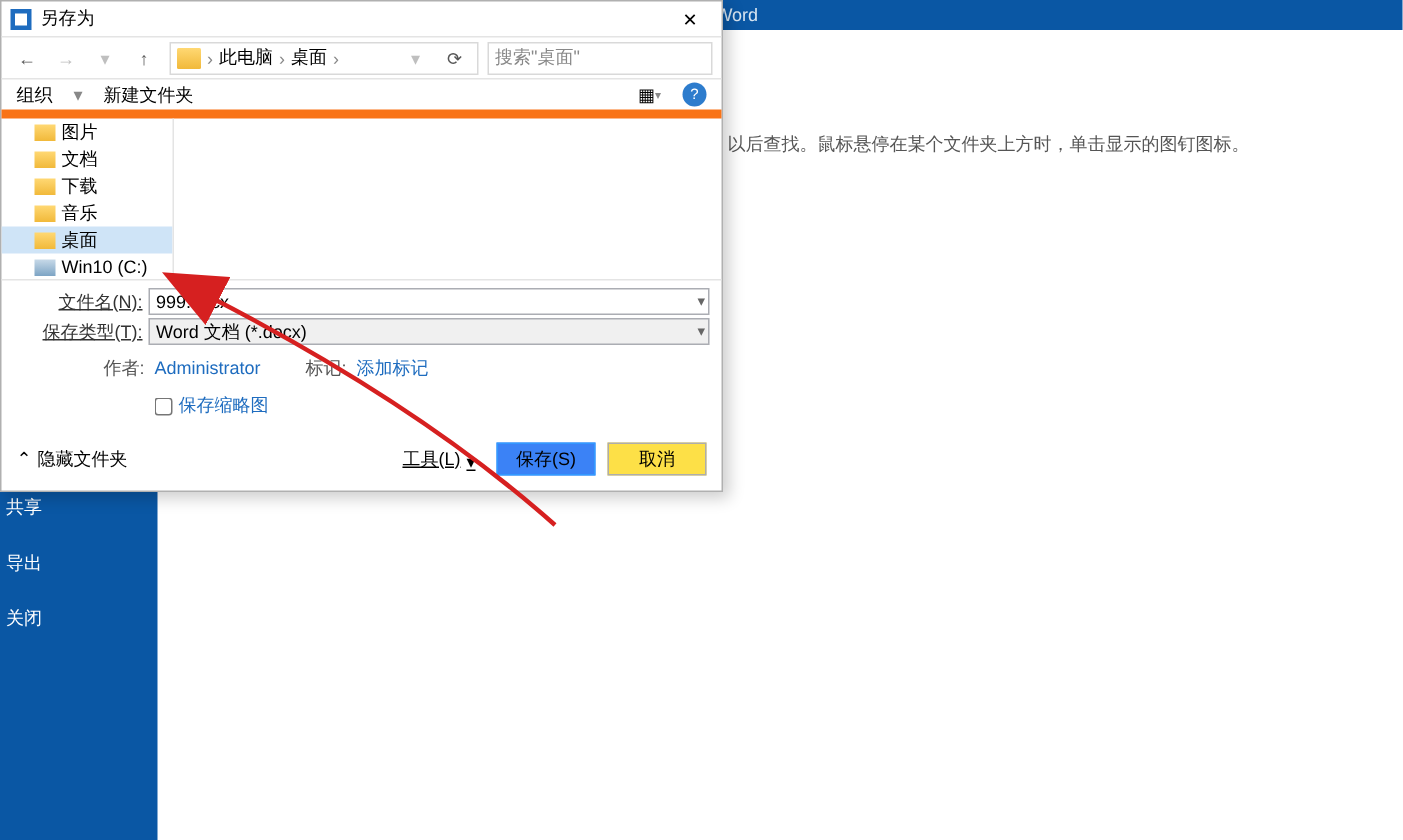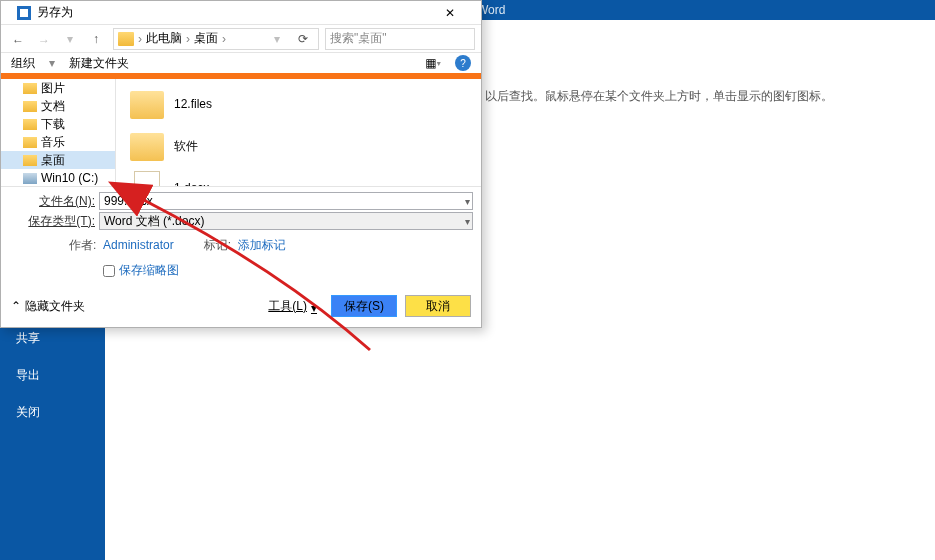--- a/index.html
+++ b/index.html
@@ -1,27 +1,27 @@
 <!DOCTYPE html>
 <html><head>
 <meta charset="utf-8">
 <style>
 * { margin:0; padding:0; box-sizing:border-box; font-family:"Microsoft YaHei","Segoe UI",sans-serif; font-size:12px; }
 body { background:#fff; width:935px; height:560px; overflow:hidden; position:relative; }
 
 
 .bg-titlebar { position:absolute; top:0; left:0; right:0; height:20px; background:#0a57a4; color:#d9e6f2; display:flex; align-items:center; justify-content:center; }
 .bg-sidebar { position:absolute; top:20px; left:0; width:105px; bottom:0; background:#0a57a4; }
-.bg-sidebar .item { color:#fff; padding:10px 16px; }
+.bg-sidebar .item { color:#fff; padding:10px 4px; }
 .bg-main { position:absolute; top:20px; left:105px; right:0; bottom:0; background:#fff; }
 .bg-hint { position:absolute; top:68px; left:380px; color:#555; }
 
 
 .dialog { position:absolute; top:0; left:0; width:482px; height:328px; background:#fff; border:1px solid #b0b0b0; box-shadow:4px 4px 10px rgba(0,0,0,.2); display:flex; flex-direction:column; }
-.titlebar { height:24px; display:flex; align-items:center; padding:0 16px; border-bottom:1px solid #e4e4e4; }
+.titlebar { height:24px; display:flex; align-items:center; padding:0 6px; border-bottom:1px solid #e4e4e4; }
 .titlebar .icon { width:14px; height:14px; background:#1e6cbf; margin-right:6px; position:relative; }
 .titlebar .icon::after { content:""; position:absolute; inset:3px; background:#fff; }
 .titlebar .close { margin-left:auto; width:30px; text-align:center; cursor:pointer; }
 
 .navrow { height:28px; display:flex; align-items:center; padding:0 6px; gap:4px; border-bottom:1px solid #e4e4e4; }
 .navbtn { width:22px; height:22px; display:flex; align-items:center; justify-content:center; color:#555; }
 .navbtn.disabled { color:#bfbfbf; }
 .breadcrumb { display:flex; align-items:center; flex:1; height:22px; border:1px solid #d9d9d9; margin:0 2px; padding:0 4px; gap:4px; }
 .breadcrumb .fldicon { width:16px; height:14px; background:linear-gradient(#ffd873,#f1b93a); border-radius:1px; }
 .breadcrumb .sep { color:#888; }
@@ -144,40 +144,20 @@
         </div>
       <div class="node sel">
           <span class="nicon"></span>
           <span>桌面</span>
         </div>
       <div class="node drive">
           <span class="nicon"></span>
           <span>Win10 (C:)</span>
         </div>
     </div>
-    <div class="filepane">
-      <div class="fitem">
-        <div class="ficon">
-            <div class="folder-sh"></div>
-          </div>
-        <span>12.files</span>
-      </div>
-      <div class="fitem">
-        <div class="ficon">
-            <div class="folder-sh"></div>
-          </div>
-        <span>软件</span>
-      </div>
-      <div class="fitem">
-        <div class="ficon">
-            <div class="doc-sh"></div>
-          </div>
-        <span>1.docx</span>
-      </div>
-    </div>
   </div>
 
   <div class="fields">
     <div class="frow">
       <label>文件名(N):</label>
       <div class="combo">
         <span>999.docx</span>
         <span class="dd">▾</span>
       </div>
     </div>

